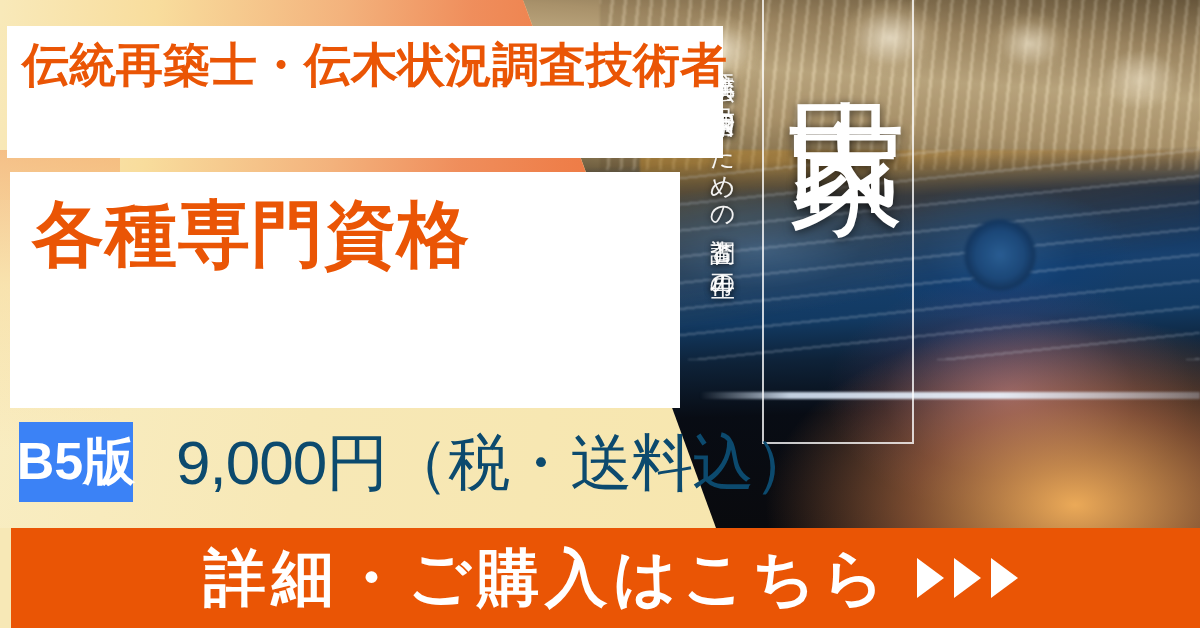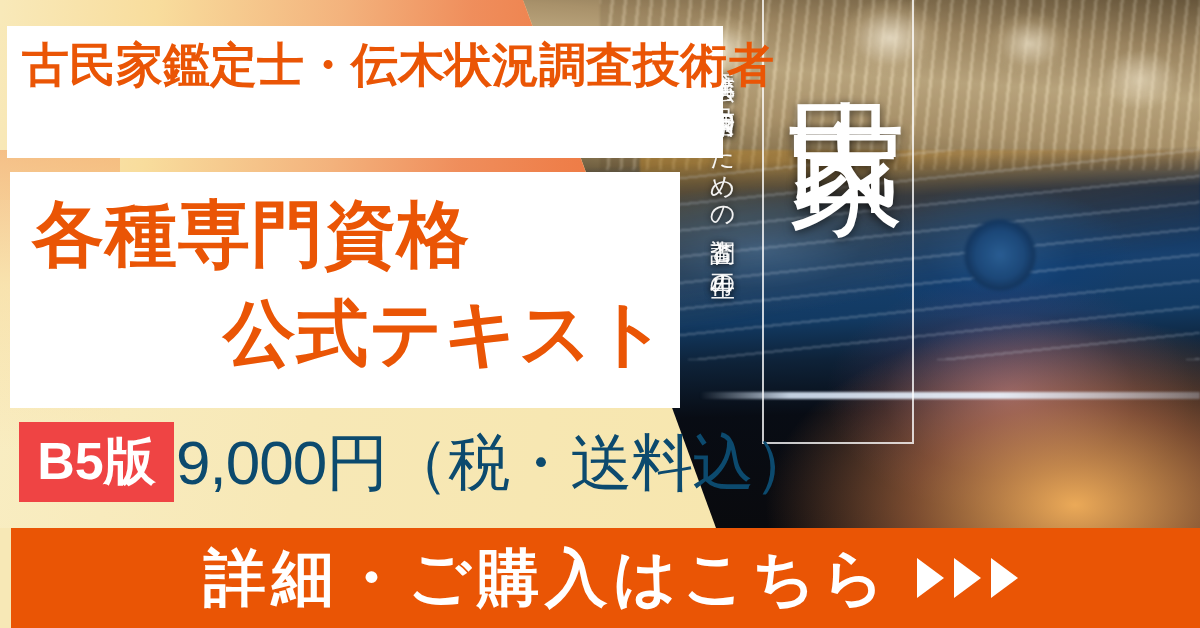--- a/index.html
+++ b/index.html
@@ -129,22 +129,22 @@
     color:#ea5505;font-weight:700;
     font-size:72px;line-height:1.38;letter-spacing:1px;
     white-space:nowrap;
     font-family:Liberation Serif, serif;
   }
   .subhead .l1{text-align:left;padding-left:6px;}
   .subhead .l2{text-align:right;padding-right:8px;}
 
   
   .badge{
-    position:absolute;left:19px;top:422px;width:155px;height:80px;
-    background:#ef4444;color:#ffffff;
+    position:absolute;left:19px;top:422px;width:114px;height:80px;
+    background:#3b82f6;color:#ffffff;
     font-size:52px;font-weight:700;
     display:flex;align-items:center;justify-content:center;
     letter-spacing:0px;white-space:nowrap;
   }
   .price{
     position:absolute;left:176px;top:425px;
     color:#0c4a6e;font-size:62px;font-weight:400;
     letter-spacing:-1px;white-space:nowrap;line-height:76px;
   }
 
@@ -177,26 +177,25 @@
   <div class="book-title">古民家</div>
 
   <div class="cream-wedge"></div>
   <div class="warm-wash"></div>
   <div class="warm-wash2"></div>
 
   <div class="panel panel-1"></div>
   <div class="panel panel-2"></div>
 
   <div class="headline">
-    <div>古民家鑑定士・伝木状況調査技術者</div>
+    <div>伝統再築士・伝木状況調査技術者</div>
   </div>
 
   <div class="subhead">
     <div class="l1">各種専門資格</div>
-    <div class="l2">公式テキスト</div>
   </div>
 
   <div class="badge">B5版</div>
   <div class="price">9,000円（税・送料込）</div>
 
   <div class="cta">
     <span class="cta-text">詳細・ご購入はこちら</span>
     <span class="arrows">
       <span class="arrow"></span>
       <span class="arrow"></span>

